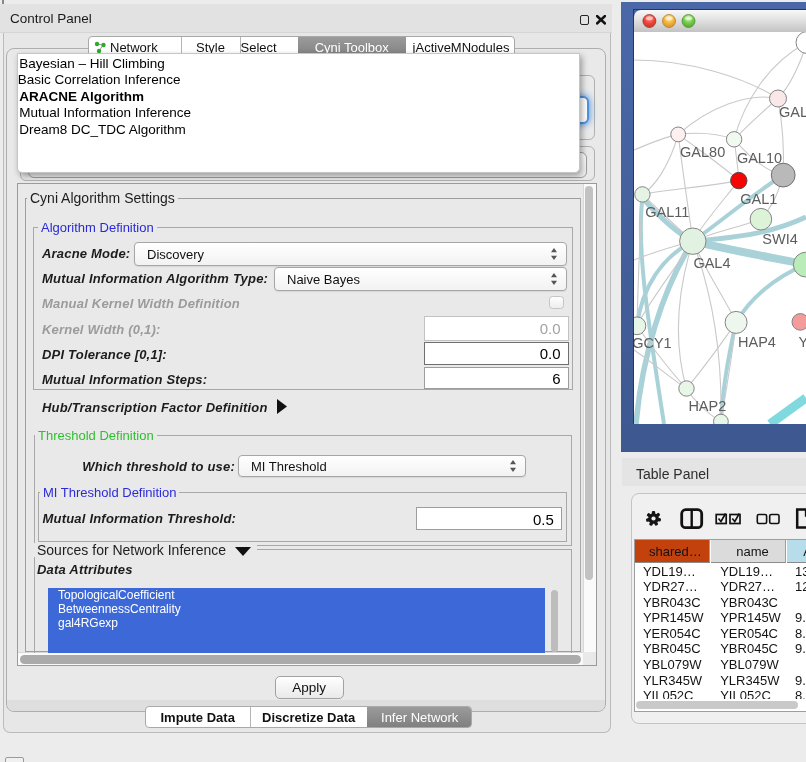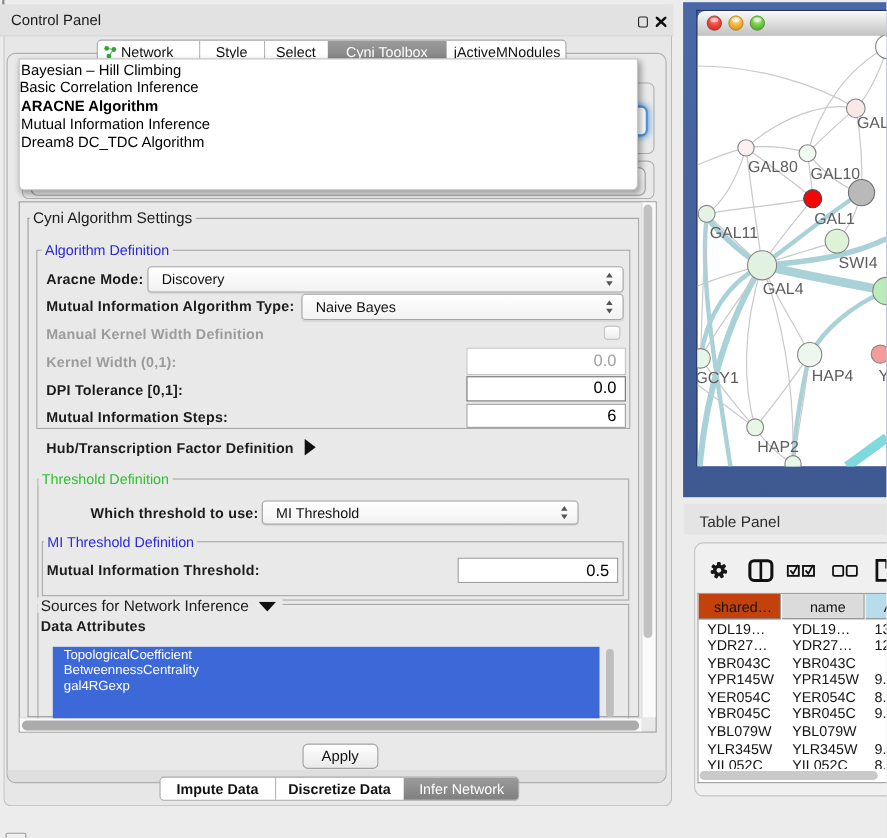--- a/index.html
+++ b/index.html
@@ -7,21 +7,21 @@
   body { background:#ececec; font-family:"Liberation Sans", sans-serif; position:relative; }
   .abs { position:absolute; }
   .grouptitle { position:absolute; background:#e9e9e9; padding:0 3px; font-size:13px; line-height:13px; }
   .combo { position:absolute; border:1px solid #a6a6a6; border-radius:4px;
            background:linear-gradient(#ffffff, #f2f2f2); font-size:13px; color:#111;
            box-shadow:0 1px 1px rgba(0,0,0,0.08);text-decoration:underline; }
   .combo .ctext { position:absolute; left:12px; top:50%; transform:translateY(-50%); }
   .arrows { position:absolute; right:8px; top:50%; transform:translateY(-50%); width:8px; height:12px; }
   .tfield { position:absolute; background:#fff; font-size:15px; text-align:right; }
   .tfield span { position:absolute; right:7px; top:50%; transform:translateY(-50%); }
-  .lab { position:absolute; font-size:13px; font-weight:bold; color:#1c1c1c; white-space:nowrap; letter-spacing:0.2px; }
+  .lab { position:absolute; font-size:13px; font-weight:bold; color:#1c1c1c; white-space:nowrap; letter-spacing:0.2px;font-style:italic; }
   .glab { color:#9b9b9b; }
 </style>
 </head>
 <body>
 
 <div class="abs" style="left:2px; top:0px; width:1.5px; height:7px; background:#888;"></div>
 <div class="abs" id="cpwin" style="left:3px; top:4px; width:608px; height:729px; background:#e7e7e7; border:1px solid #bbbbbb; border-top:none; border-radius:0 0 7px 7px;"></div>
 
 <div class="abs" style="left:0px; top:4px; width:612px; height:29px; background:#e2e2e2; border-bottom:1px solid #d6d6d6;"></div>
 <div class="abs" style="left:10px; top:11px; font-size:13.5px; color:#1a1a1a;">Control Panel</div>
@@ -129,21 +129,21 @@
 </div>
 <div class="abs" style="left:550.5px; top:590px; width:7.5px; height:62px; background:#bdbdbd; border-radius:4px;"></div>
 
 <div class="abs" style="left:274.7px; top:676.4px; width:69px; height:22.3px; background:linear-gradient(#ffffff,#e9e9e9); border:1px solid #a2a2a2; border-radius:5px; font-size:13.5px; color:#111; text-align:center; line-height:21px;">Apply</div>
 
 <div class="abs" style="left:7px; top:700px; width:598px; height:11px; background:#dedede; border-radius:0 0 8px 8px;"></div>
 
 <div class="abs" style="left:88px; top:36px; width:427px; height:22px; background:#fff; border:1px solid #a9a9a9; border-radius:4px; overflow:hidden; font-size:13px; color:#111;">
   <div class="abs" style="left:0; top:0; width:92.5px; height:22px; border-right:1px solid #b5b5b5; line-height:21px;"><span style="margin-left:21px;">Network</span></div>
   <div class="abs" style="left:92.5px; top:0; width:59px; height:22px; border-right:1px solid #b5b5b5; text-align:center; line-height:21px;">Style</div>
-  <div class="abs" style="left:151.5px; top:0; width:57px; height:22px; text-align:center; line-height:21px;text-decoration:underline;">Select</div>
+  <div class="abs" style="left:151.5px; top:0; width:57px; height:22px; line-height:21px;text-decoration:underline;">Select</div>
   <div class="abs" style="left:208.5px; top:0; width:108.5px; height:22px; background:linear-gradient(#9b9b9b,#7d7d7d); color:#fff; text-align:center; line-height:21px;">Cyni Toolbox</div>
   <div class="abs" style="left:317px; top:0; width:110px; height:22px; text-align:center; line-height:21px;">jActiveMNodules</div>
 </div>
 <svg class="abs" style="left:94px; top:41px;" width="12" height="13" viewBox="0 0 12 13">
   <path d="M3 3 L9 4 M9 4 L5 10" stroke="#999" stroke-width="1"></path>
   <circle cx="3" cy="3" r="2.2" fill="#2daa2d"></circle>
     <circle cx="9.5" cy="4" r="2.2" fill="#2daa2d"></circle>
     <circle cx="5" cy="10" r="2.2" fill="#2daa2d"></circle>
 </svg>
 

